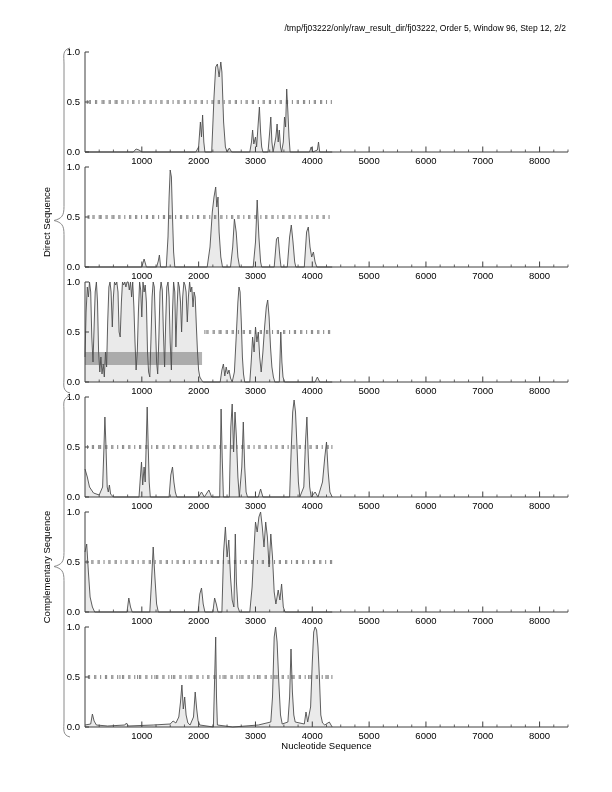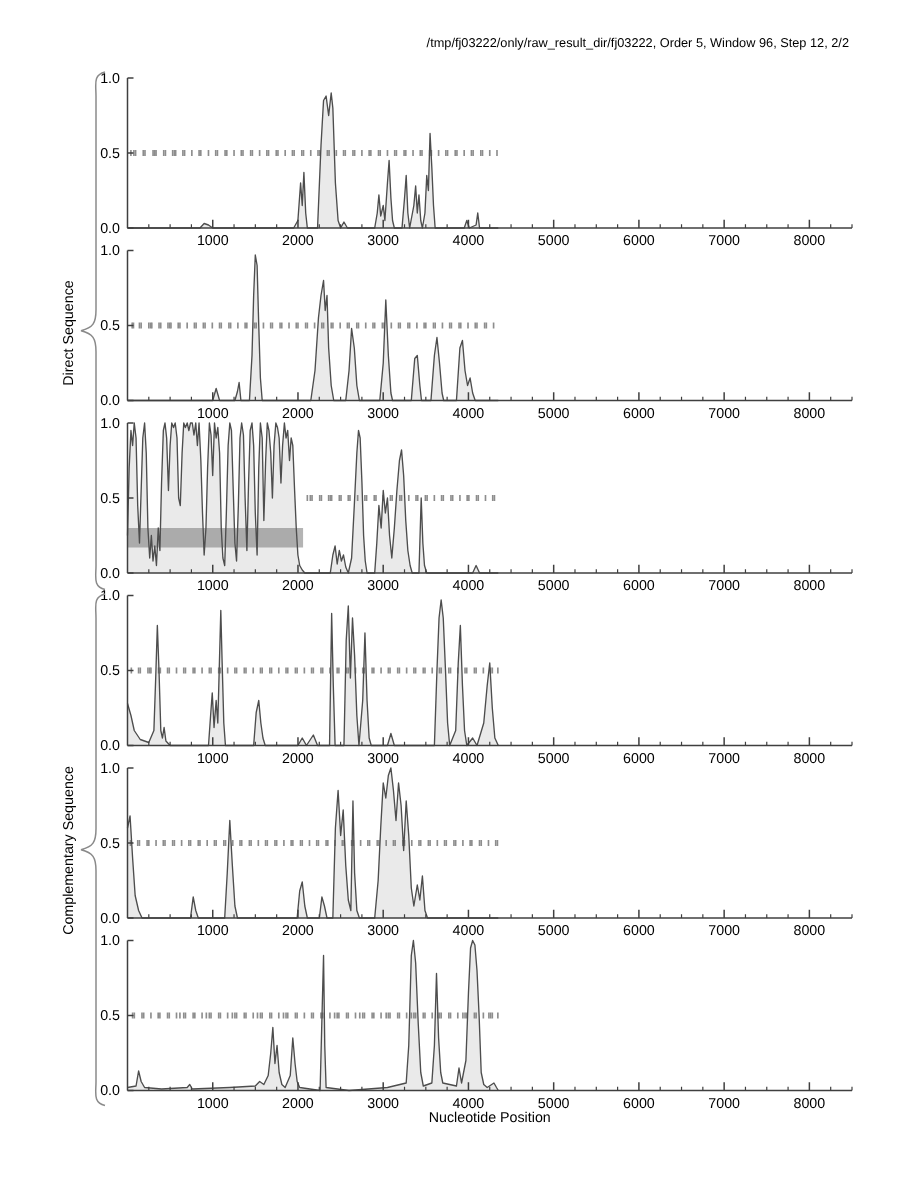--- a/index.html
+++ b/index.html
@@ -762,14 +762,14 @@
         <line x1="482.7647058823529" y1="727" x2="482.7647058823529" y2="721.5" stroke="#3f3f3f" stroke-width="1"></line>
         <text x="482.7647058823529" y="738.5" text-anchor="middle" font-size="9.5" font-family="Liberation Sans, sans-serif" fill="#000">7000</text>
         <line x1="539.5882352941176" y1="727" x2="539.5882352941176" y2="721.5" stroke="#3f3f3f" stroke-width="1"></line>
         <text x="539.5882352941176" y="738.5" text-anchor="middle" font-size="9.5" font-family="Liberation Sans, sans-serif" fill="#000">8000</text>
       </g>
       <path d="M 70 48 C 62 50 64 56 64 64 L 64 206.5 C 64 215.5 62 218.5 54 220.5 C 62 222.5 64 225.5 64 234.5 L 64 377 C 64 385 62 391 70 393" fill="none" stroke="#8a8a8a" stroke-width="1"></path>
       <path d="M 70 396 C 62 398 64 404 64 412 L 64 552.5 C 64 561.5 62 564.5 54 566.5 C 62 568.5 64 571.5 64 580.5 L 64 721 C 64 729 62 735 70 737" fill="none" stroke="#8a8a8a" stroke-width="1"></path>
     </svg>
   <div class="grouplabel" style="left:46px;top:222px;">Direct Sequence</div>
   <div class="grouplabel" style="left:46px;top:567px;">Complementary Sequence</div>
-  <div class="xlabel">Nucleotide Position</div>
+  <div class="xlabel">Nucleotide Sequence</div>
 </div>
 
 </body></html>

